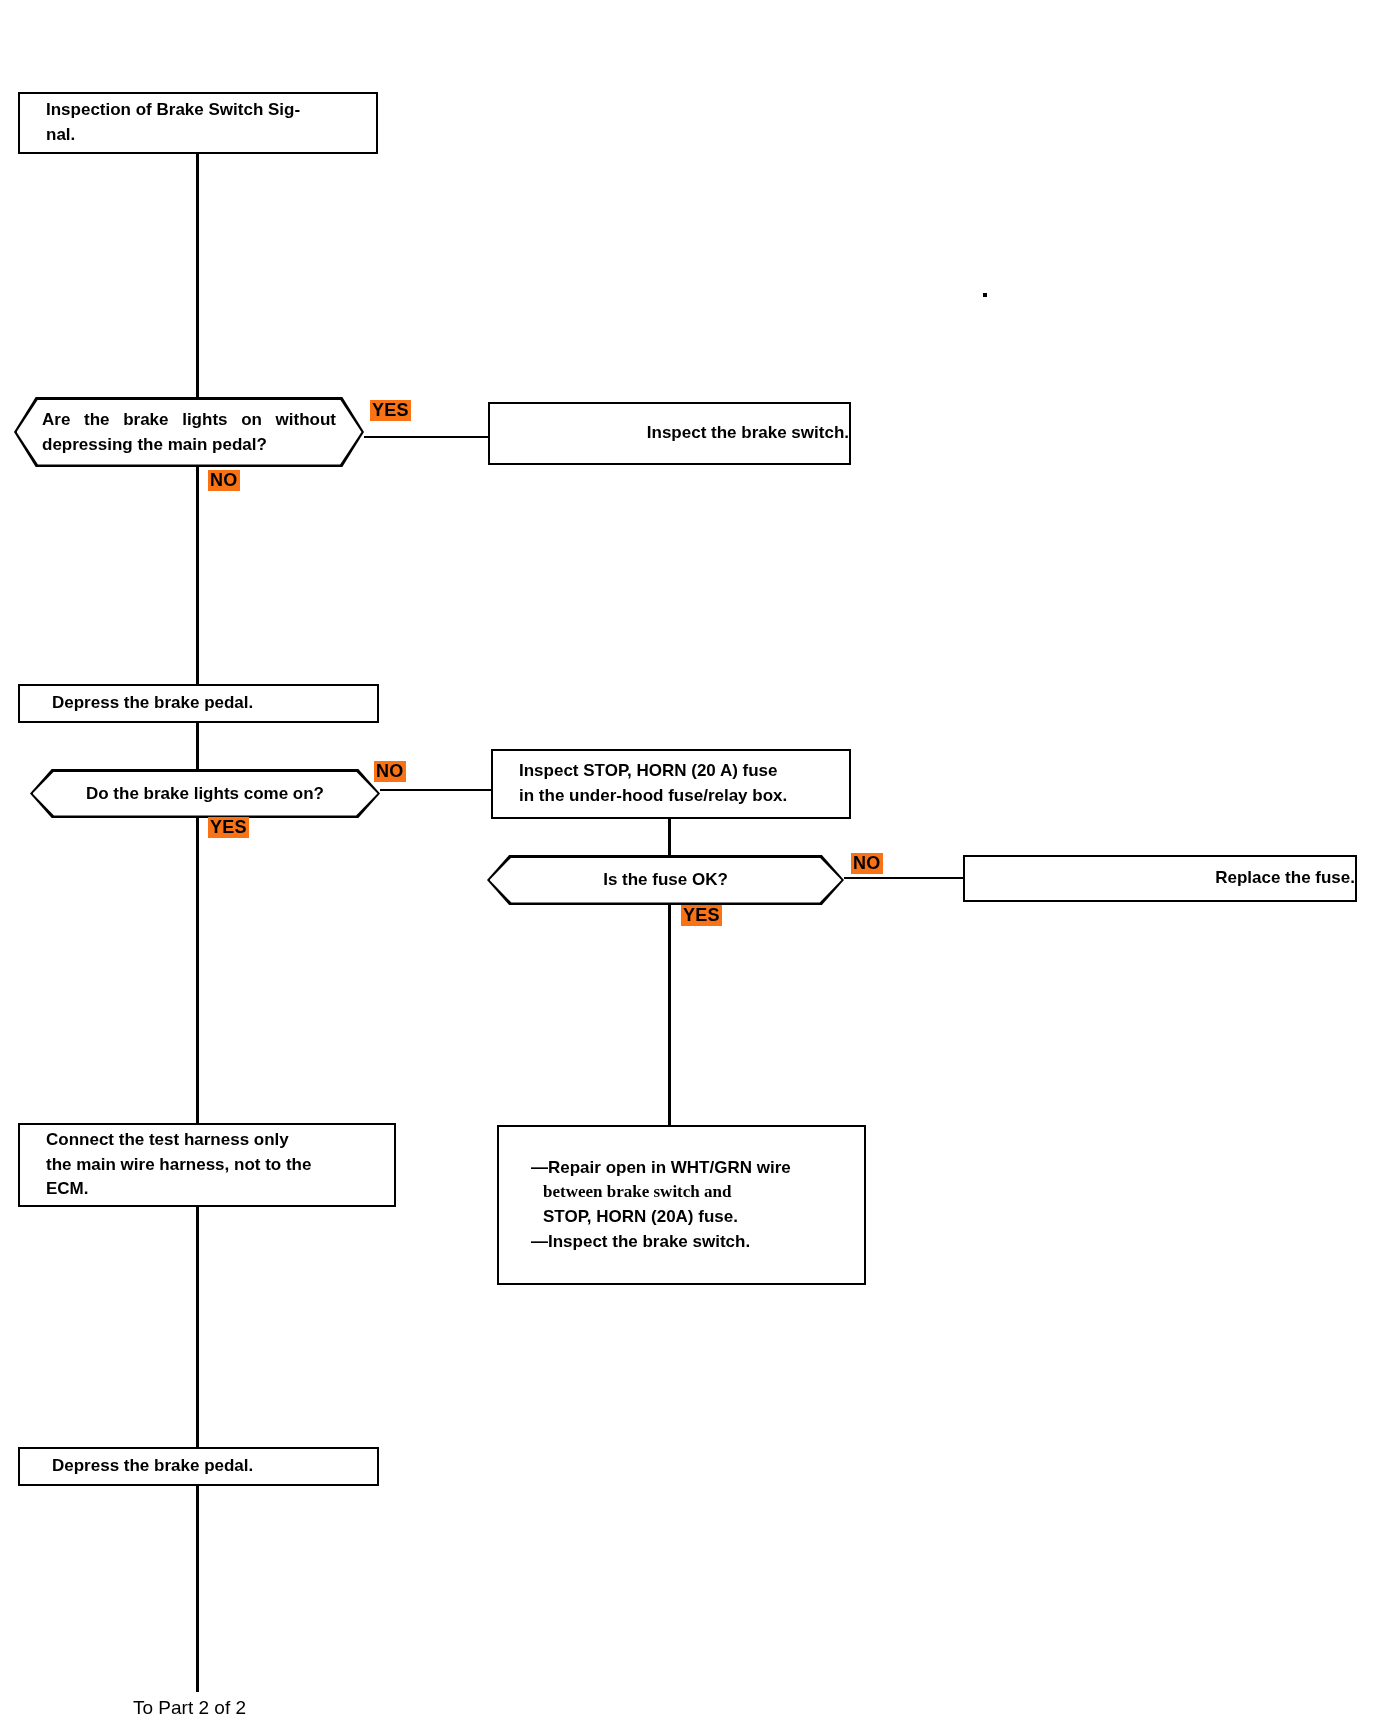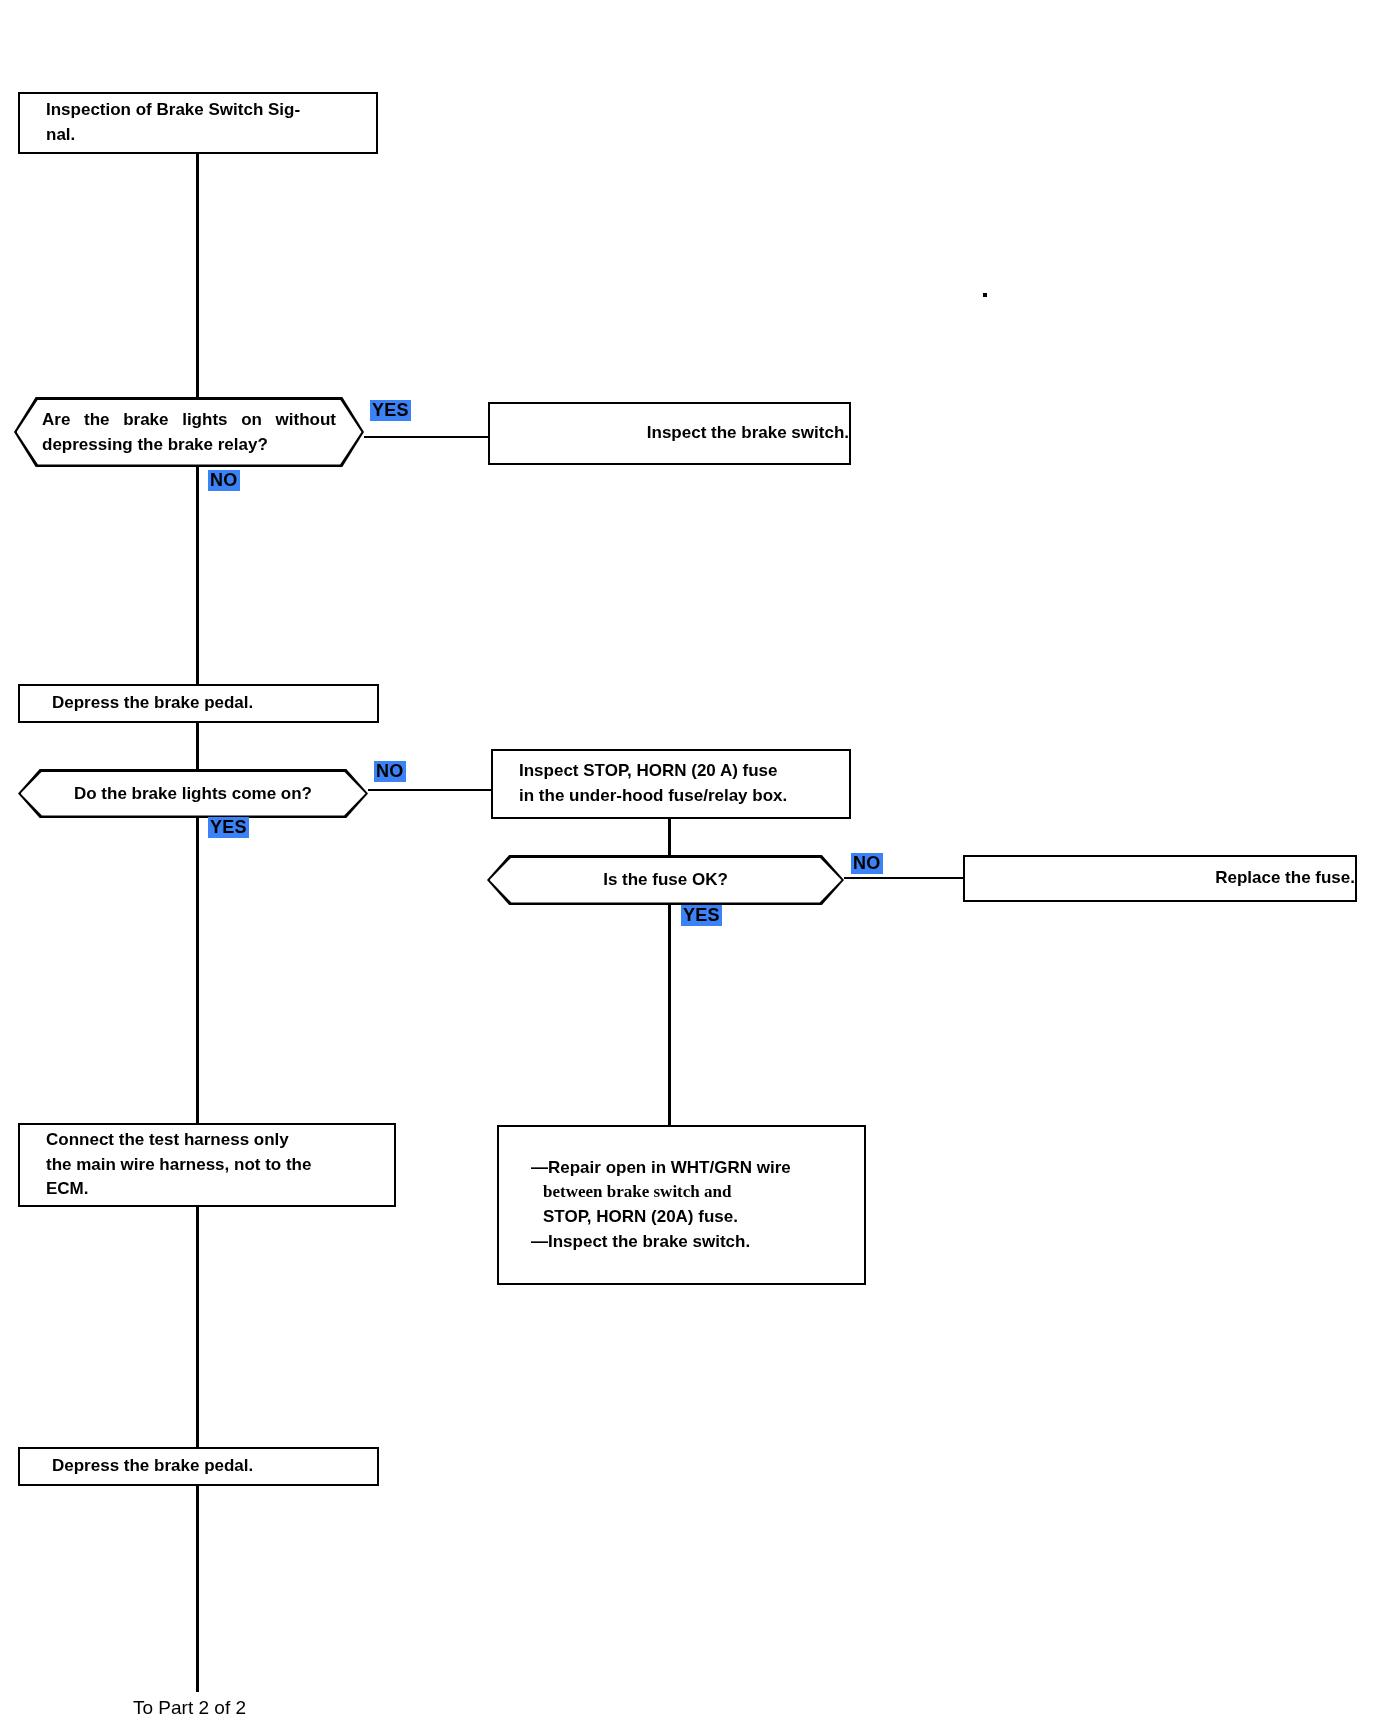--- a/index.html
+++ b/index.html
@@ -58,21 +58,21 @@
   .hex.center .htxt{text-align:center;}
   .hex.justify .htxt{text-align:justify;text-align-last:left;}
 
   
   .vline{position:absolute;width:3px;background:#000;z-index:1;}
   .hline{position:absolute;height:2px;background:#000;z-index:1;}
 
   
   .blabel{
     position:absolute;font-size:18px;font-weight:bold;
-    letter-spacing:.3px;z-index:4;background:#3b82f6;padding:0 2px;
+    letter-spacing:.3px;z-index:4;background:#f97316;padding:0 2px;
   }
 
   
   #footer-text{
     position:absolute;font-size:19px;white-space:nowrap;
   }
 
   
   .dot{position:absolute;width:4px;height:4px;background:#000;}
 </style>
@@ -109,34 +109,34 @@
   <div class="box pad-l" style="left:18px;top:72px;width:360px;height:62px;margin-top:20px;">
     <div class="txt">
       <span>Inspection of Brake Switch Sig-</span><br>
       <span>nal.</span>
     </div>
   </div>
 
   <div class="hex justify" style="left:14px;top:397px;width:350px;height:70px;">
     <div class="hexbg"></div>
     <div class="hexin"></div>
-    <div class="htxt">Are the brake lights on without depressing the brake relay?</div>
+    <div class="htxt">Are the brake lights on without depressing the main pedal?</div>
   </div>
   <div class="blabel" style="left:370px;top:400px;">YES</div>
   <div class="blabel" style="left:208px;top:470px;">NO</div>
 
   <div class="box center" style="left:488px;top:402px;width:363px;height:63px;">
     <div class="txt">Inspect the brake switch.</div>
   </div>
 
   <div class="box pad-l2" style="left:18px;top:684px;width:361px;height:39px;">
     <div class="txt">Depress the brake pedal.</div>
   </div>
 
-  <div class="hex center" style="left:18px;top:769px;width:350px;height:49px;">
+  <div class="hex center" style="left:30px;top:769px;width:350px;height:49px;">
     <div class="hexbg"></div>
     <div class="hexin"></div>
     <div class="htxt">Do the brake lights come on?</div>
   </div>
   <div class="blabel" style="left:374px;top:761px;">NO</div>
   <div class="blabel" style="left:208px;top:817px;">YES</div>
 
   <div class="box pad-l" style="left:491px;top:749px;width:360px;height:70px;">
     <div class="txt">
       <span>Inspect STOP, HORN (20 A) fuse</span><br>

